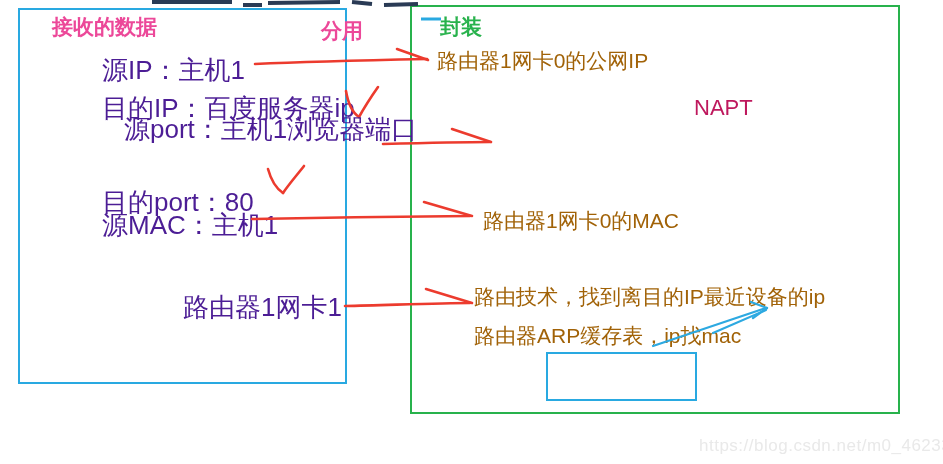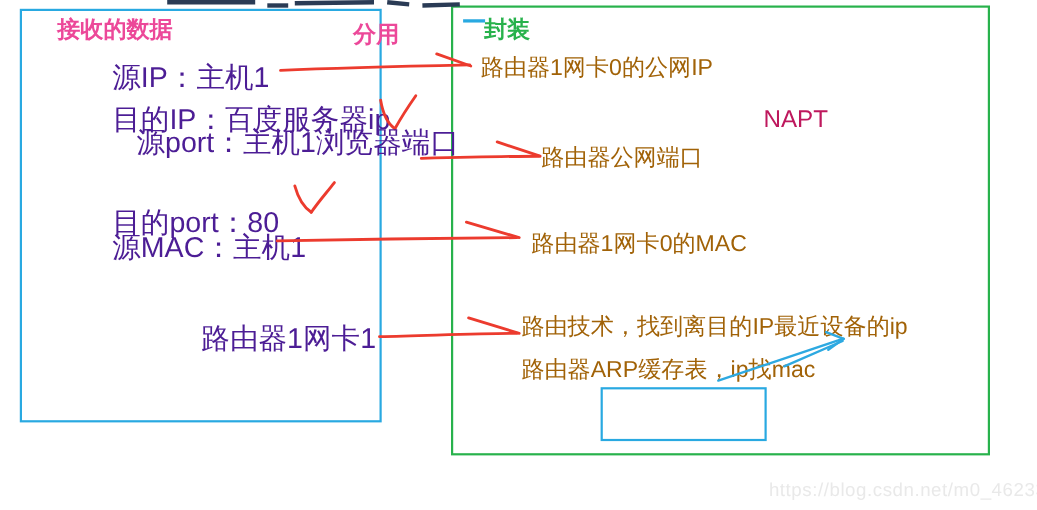--- a/index.html
+++ b/index.html
@@ -35,21 +35,20 @@
   <div class="abs black-t z7" style="left:102px;top:112px;margin-left:22px;">源port：主机1浏览器端口</div>
   <div class="abs black-t" style="left:102px;top:169px;margin-top:16px;">目的port：80</div>
   <div class="abs black-t" style="left:102px;top:208px;">源MAC：主机1</div>
   <div class="abs black-t" style="left:183px;top:290px;">路由器1网卡1</div>
 
   <div class="box right-box"></div>
   <div class="abs green-t" style="left:440px;top:13px;">封装</div>
 
   <div class="abs red-t" style="left:437px;top:47px;">路由器1网卡0的公网IP</div>
   <div class="abs napt" style="left:694px;top:95px;">NAPT</div>
-  <div class="abs red-t" style="left:492px;top:129px;">路由器公网端口</div>
   <div class="abs red-t" style="left:483px;top:207px;">路由器1网卡0的MAC</div>
   <div class="abs red-t" style="left:474px;top:283px;">路由技术，找到离目的IP最近设备的ip</div>
   <div class="abs red-t" style="left:474px;top:322px;">路由器ARP缓存表，ip找mac</div>
   <div class="box hl-rect"></div>
 
   <svg class="arrows" viewBox="0 0 943 464" xmlns="http://www.w3.org/2000/svg">
 
     <g stroke="#2a3b55" stroke-width="4" fill="none">
       <path d="M152,2 L232,2"></path>
         <path d="M243,5 L262,5"></path>

